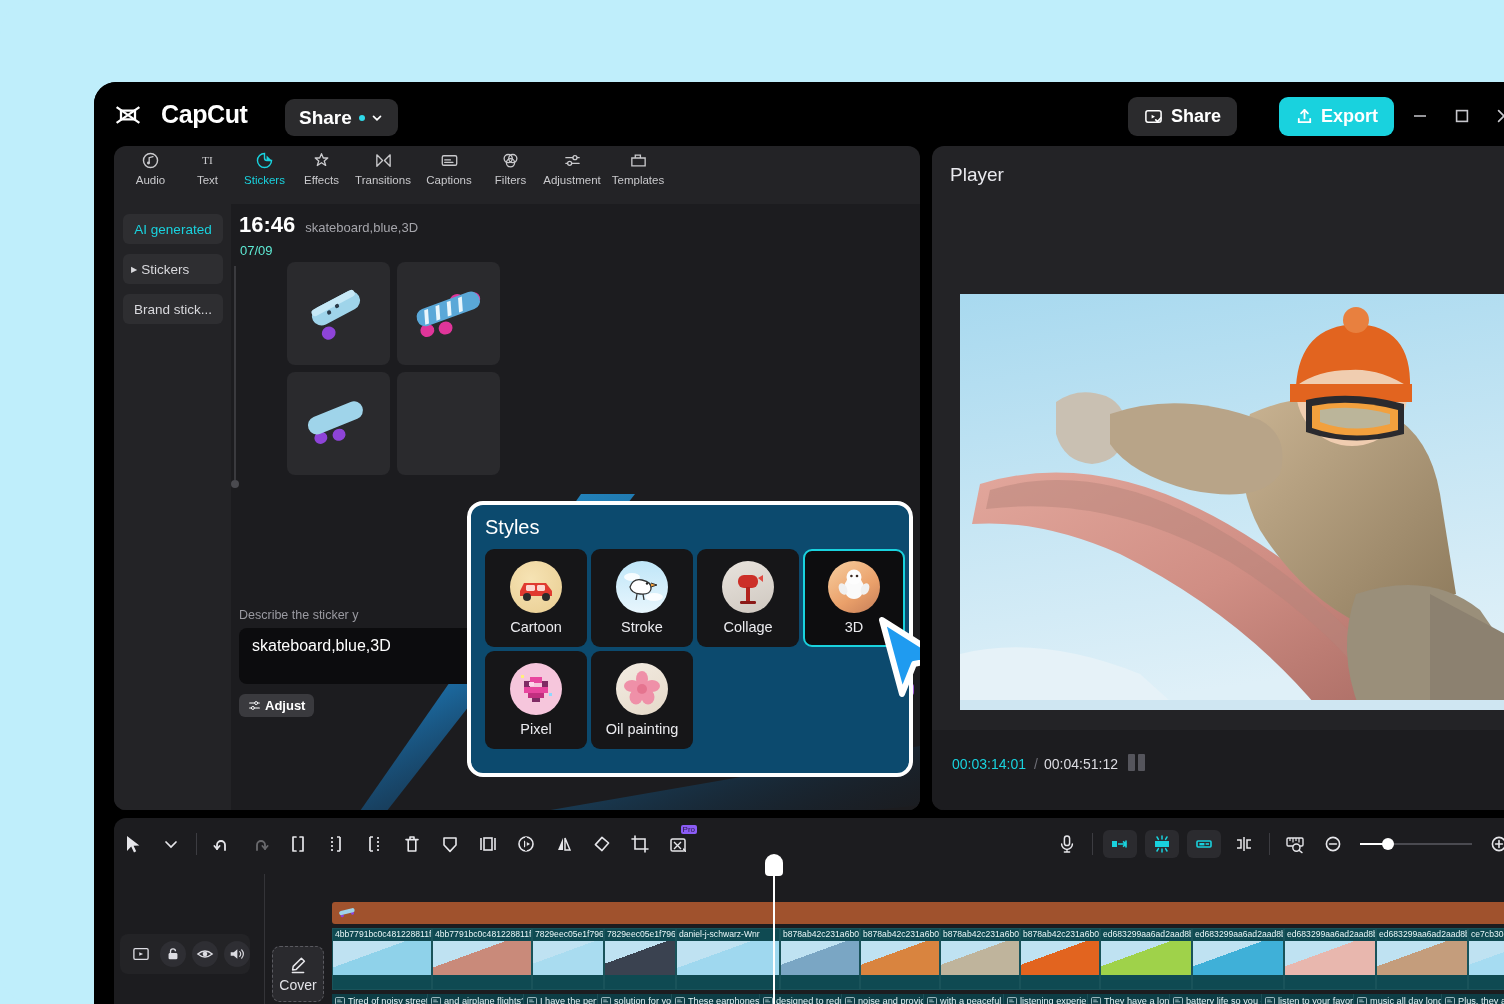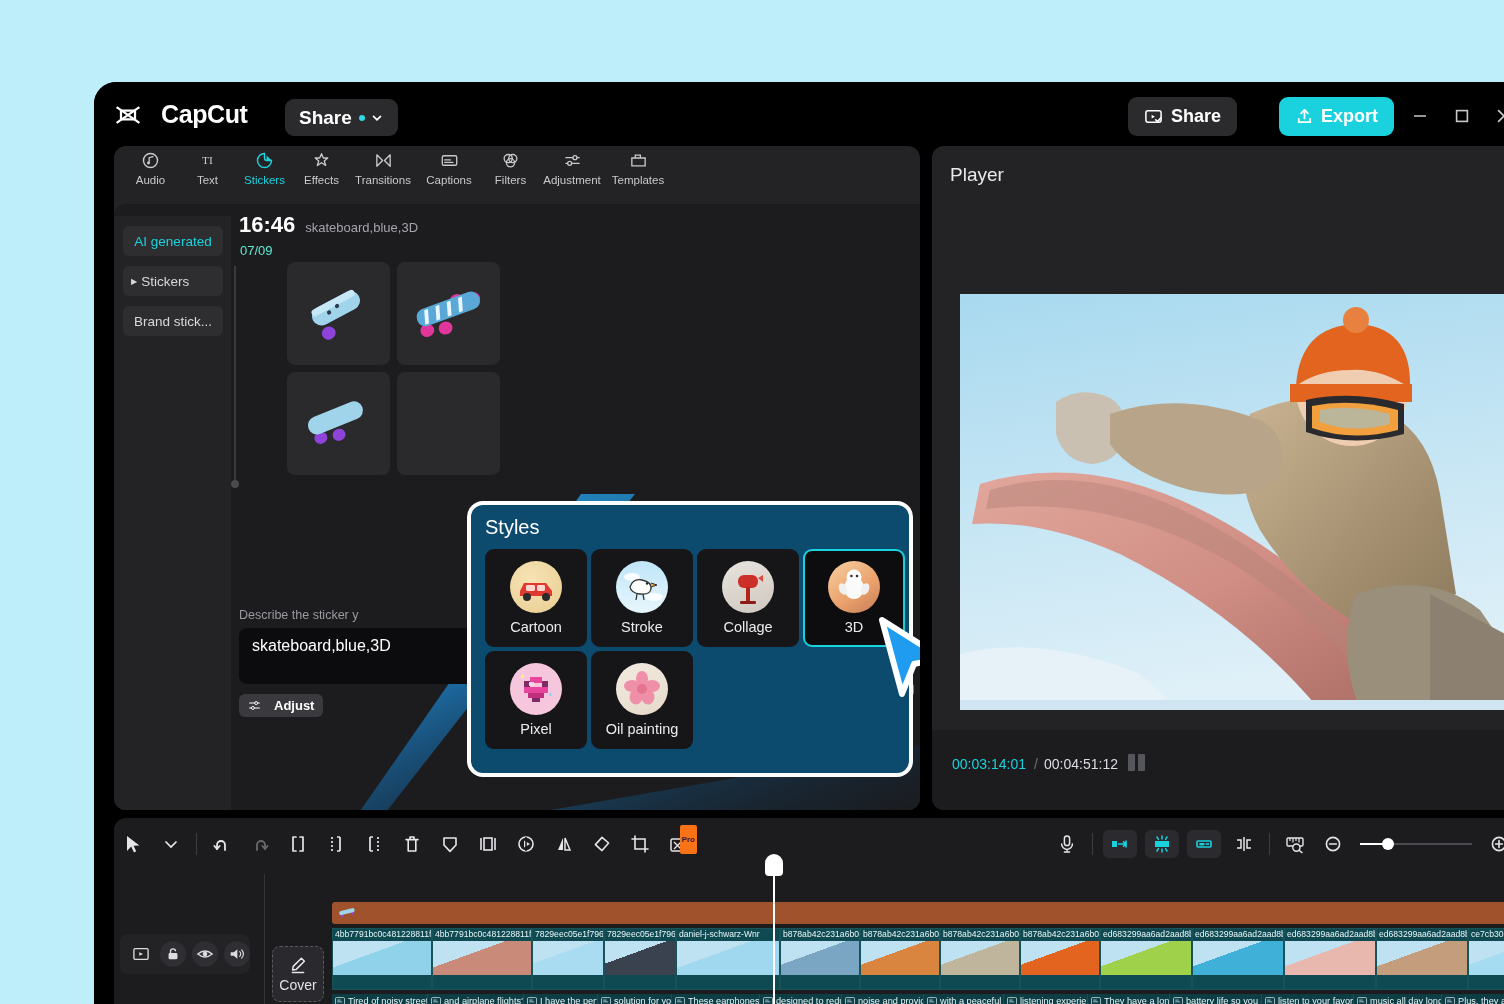--- a/index.html
+++ b/index.html
@@ -107,21 +107,21 @@
   .tab.active { color: #19d2de; }
   .tab svg { width: 19px; height: 19px; }
 
   #panelbody {
     position: absolute; left: 0; top: 58px;
     width: 806px; height: 606px;
     background: #1c1c1f;
     border-radius: 12px 0 0 0;
   }
   #catcol {
-    position: absolute; left: 0; top: 12px;
+    position: absolute; left: 0; top: 0;
     width: 117px; height: 606px;
     background: #232326;
   }
   .cat {
     margin: 10px 8px 0 9px;
     height: 30px; border-radius: 6px;
     background: #2e2e31;
     display: flex; align-items: center; justify-content: center;
     color: #d8d8dc; font-size: 13.5px; cursor: pointer;
     white-space: nowrap; overflow: hidden;
@@ -194,21 +194,21 @@
     color: #fff; font-size: 16px;
   }
   #shuffle {
     position: absolute; right: 11px; bottom: 8px;
     width: 18px; height: 18px; cursor: pointer;
   }
   #adjust {
     position: absolute; left: 8px; top: 490px;
     height: 23px; padding: 0 9px;
     background: #3a3a3e; border-radius: 6px;
-    display: flex; align-items: center; gap: 13px;
+    display: flex; align-items: center; gap: 4px;
     color: #fff; font-size: 13px; font-weight: bold; cursor: pointer;
   }
   #generate {
     position: absolute; right: 12px; top: 486px;
     width: 76px; height: 27px;
     background: #f2f2f4; border-radius: 6px;
     display: flex; align-items: center; justify-content: center;
     color: #111; font-size: 13.5px; font-weight: bold; cursor: pointer;
   }
   #gen-badge {
@@ -308,23 +308,23 @@
   }
   .tb svg { width: 22px; height: 22px; }
   .tb.dim svg { opacity: 0.38; }
   .tb-sep { width: 1px; height: 22px; background: #3c3c41; margin: 0 6px; }
   .tb.chip {
     width: 34px; height: 28px; border-radius: 6px;
     background: #2b2b2f; margin: 0 4px;
   }
   #pro-badge {
     position: absolute; right: 0px; top: 0px;
-    background: #f97316; color: #2b1b44;
-    font-size: 8px; font-weight: bold;
-    padding: 10px 2px; border-radius: 2px;
+    background: #8b5cf6; color: #2b1b44;
+    font-size: 8px; font-weight: normal;
+    padding: 0 2px; border-radius: 2px;
   }
   #zoomslider {
     position: relative; width: 112px; height: 14px;
     margin: 0 8px; cursor: pointer;
   }
   #zs-track { position: absolute; left: 0; top: 6px; width: 112px; height: 2px; background: #4a4a50; }
   #zs-fill { position: absolute; left: 0; top: 6px; width: 26px; height: 2px; background: #fff; }
   #zs-knob { position: absolute; left: 22px; top: 1px; width: 12px; height: 12px; border-radius: 50%; background: #fff; }
 
   #track-ctl {

